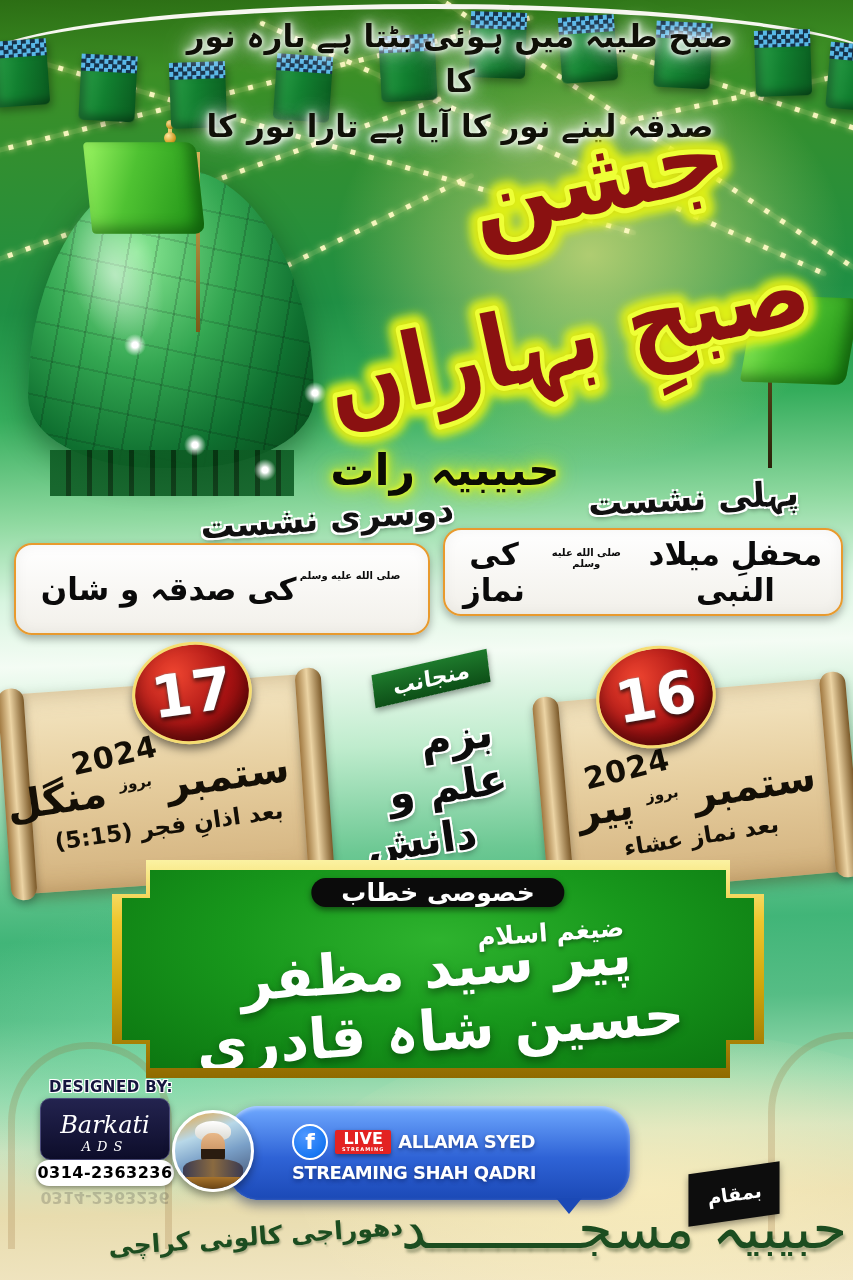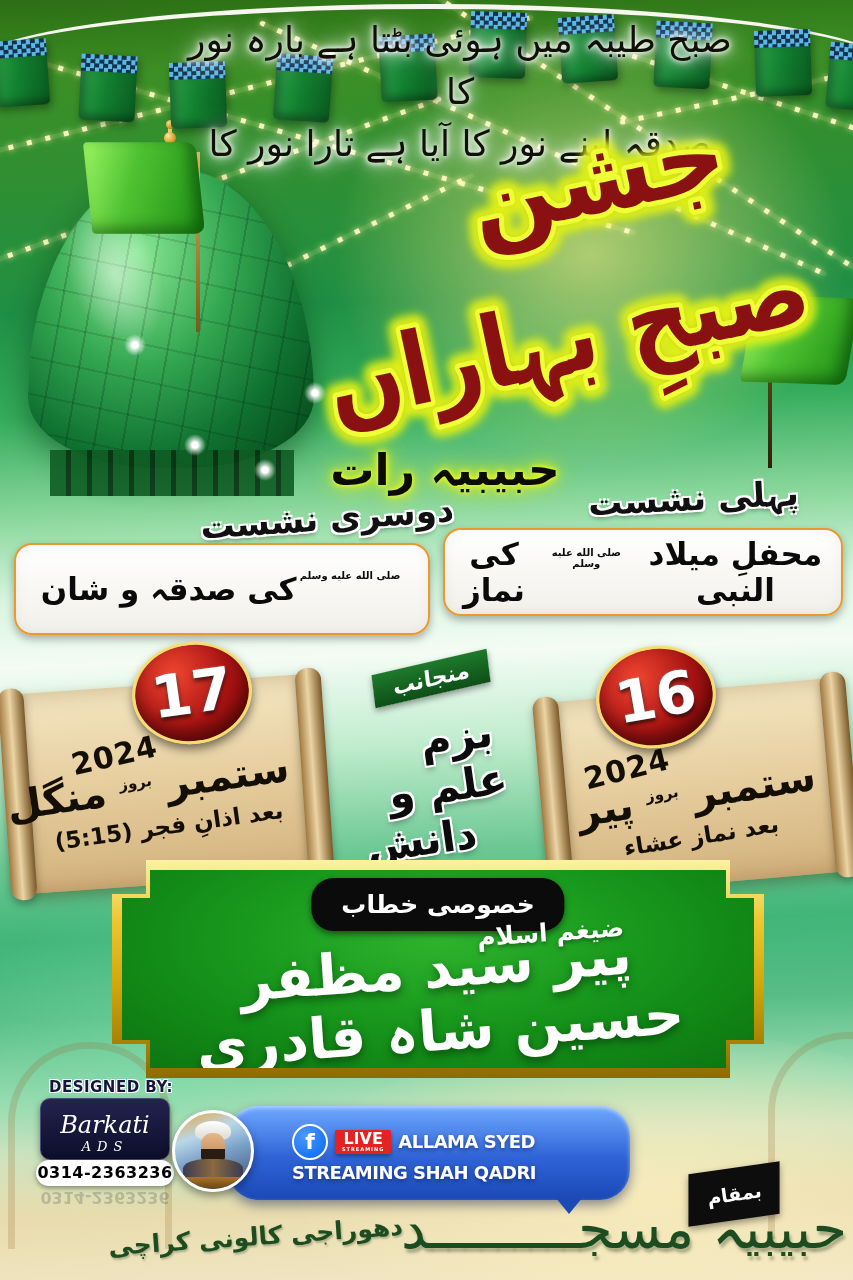--- a/index.html
+++ b/index.html
@@ -45,22 +45,22 @@
   .ball{border-radius:50%;background:radial-gradient(circle at 35% 30%,#ffe9a0,#d8a028 60%,#8a5c08);}
   .crescent{left:160px;top:96px;width:17px;height:17px;border-radius:50%;
     box-shadow:4px 3px 0 0 #e8b923;transform:rotate(-50deg);}
   .pole{width:4px;background:linear-gradient(#d8b35a,#7a5a18);}
   .gflag{border-radius:4px 10px 10px 4px;
     background:linear-gradient(110deg,#9bf562 0%,#4fc232 40%,#1c8f14 100%);
     box-shadow:inset -8px -6px 14px rgba(0,40,0,.45);}
   .spark{width:30px;height:30px;background:
     radial-gradient(circle,#ffffff 0 3px,rgba(255,255,255,.7) 5px,transparent 11px);}
   
-  .verse{left:180px;top:14px;width:560px;text-align:center;color:#101008;font-weight:normal;
-    font-size:36px;line-height:1.45;direction:rtl;
+  .verse{left:180px;top:14px;width:560px;text-align:center;color:#101008;font-weight:bold;
+    font-size:31px;line-height:1.45;direction:rtl;
     text-shadow:0 0 5px #fff,0 0 10px #fff,0 0 18px rgba(255,255,255,.95),0 0 28px rgba(255,255,255,.7);}
   
   .title-svg{left:288px;top:104px;width:548px;height:376px;overflow:visible;}
   .subtitle{left:250px;top:444px;width:390px;text-align:center;direction:rtl;
     font-size:44px;font-weight:bold;color:#0c0c04;
     text-shadow:0 0 4px #ecff2e,0 0 9px #e2f51e,0 0 16px #d6ee12,0 0 26px rgba(214,238,18,.8);}
   
   .sess-label{direction:rtl;font-size:34px;font-weight:bold;color:#111;white-space:nowrap;
     text-shadow:-2px -2px 0 #fff,2px -2px 0 #fff,-2px 2px 0 #fff,2px 2px 0 #fff,0 3px 5px rgba(0,0,0,.4);}
   .sess-box{background:linear-gradient(180deg,#ffffff,#f2f0ea);border:2px solid #e89a2e;border-radius:18px;
@@ -96,21 +96,21 @@
     clip-path:polygon(0 34px,34px 34px,34px 0,calc(100% - 34px) 0,calc(100% - 34px) 34px,100% 34px,
       100% calc(100% - 34px),calc(100% - 34px) calc(100% - 34px),calc(100% - 34px) 100%,
       34px 100%,34px calc(100% - 34px),0 calc(100% - 34px));
     filter:drop-shadow(0 6px 12px rgba(60,40,0,.5));}
   .plaque-green{position:absolute;inset:10px;
     background:radial-gradient(ellipse at 50% 35%,#2eb32e 0%,#18981c 45%,#0b7410 100%);
     clip-path:polygon(0 28px,28px 28px,28px 0,calc(100% - 28px) 0,calc(100% - 28px) 28px,100% 28px,
       100% calc(100% - 28px),calc(100% - 28px) calc(100% - 28px),calc(100% - 28px) 100%,
       28px 100%,28px calc(100% - 28px),0 calc(100% - 28px));}
   .tag-pill{position:absolute;top:8px;left:50%;transform:translateX(-50%);background:#0b0b0b;color:#fff;
-    border-radius:22px;padding:12px 30px;font-size:25px;font-weight:bold;direction:rtl;white-space:nowrap;
+    border-radius:22px;padding:0 30px;font-size:25px;font-weight:bold;direction:rtl;white-space:nowrap;
     box-shadow:0 3px 6px rgba(0,0,0,.5);}
   .speech-sub{position:absolute;top:48px;right:130px;color:#fff;font-size:25px;font-weight:bold;
     direction:rtl;transform:rotate(-4deg);text-shadow:0 2px 4px rgba(0,0,0,.4);}
   .speaker{position:absolute;top:72px;left:30px;right:30px;bottom:10px;display:flex;align-items:center;
     justify-content:center;text-align:center;direction:rtl;color:#fff;font-size:56px;font-weight:bold;
     line-height:1.12;transform:rotate(-4deg);text-shadow:0 4px 8px rgba(0,30,0,.5);}
   
   .des-head{left:36px;top:1078px;width:150px;text-align:center;font-size:15px;font-weight:bold;color:#15153e;
     letter-spacing:.5px;text-shadow:-1px -1px 0 #fff,1px -1px 0 #fff,-1px 1px 0 #fff,1px 1px 0 #fff;}
   .des-box{left:40px;top:1098px;width:128px;height:60px;background:linear-gradient(180deg,#23234f,#0d0d2a);

